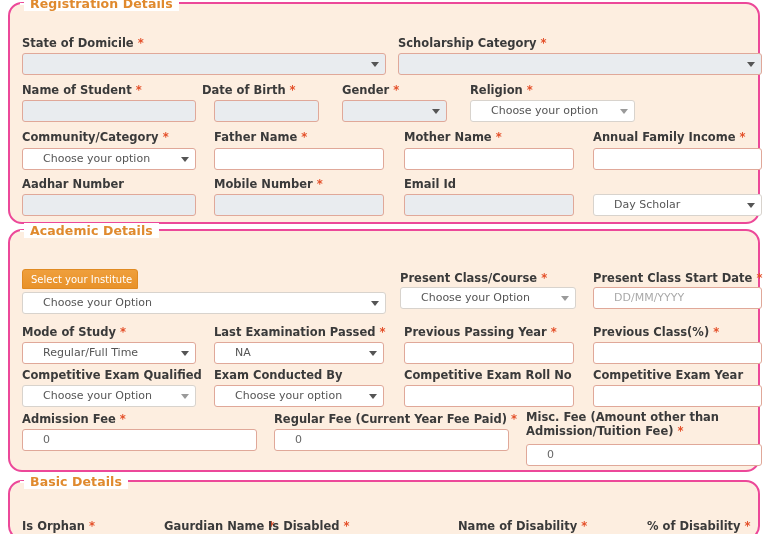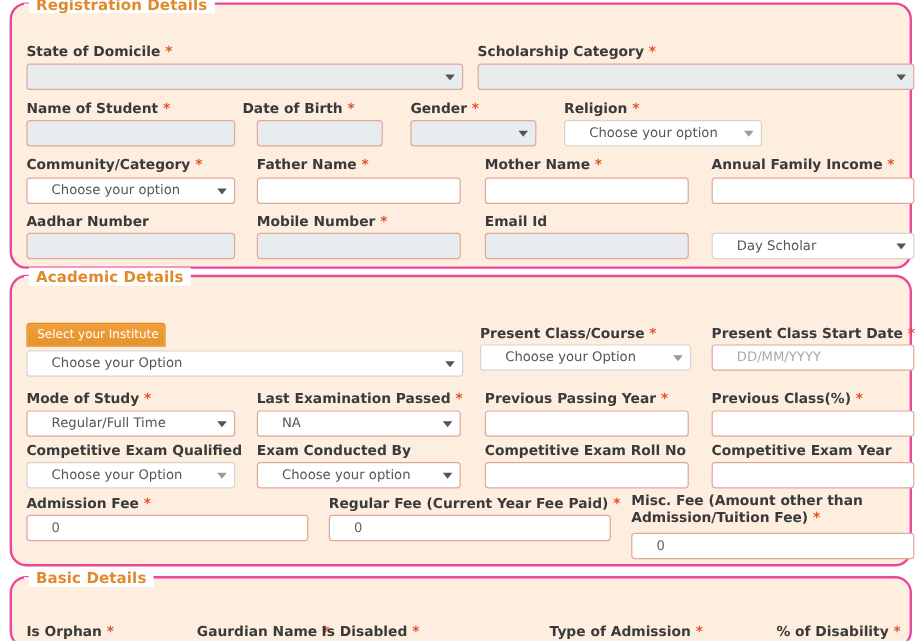--- a/index.html
+++ b/index.html
@@ -352,21 +352,21 @@
     </div>
     <div class="lbl" style="left:134px;top:38px;margin-left:20px;">
       <span>Gaurdian Name</span>
       <span class="req">*</span>
     </div>
     <div class="lbl" style="left:258px;top:38px;">
       <span>Is Disabled</span>
       <span class="req">*</span>
     </div>
     <div class="lbl" style="left:448px;top:38px;">
-      <span>Type of Admission</span>
+      <span>Name of Disability</span>
       <span class="req">*</span>
     </div>
     <div class="lbl" style="left:637px;top:38px;">
       <span>% of Disability</span>
       <span class="req">*</span>
     </div>
   </div>
 
 </div>
 

